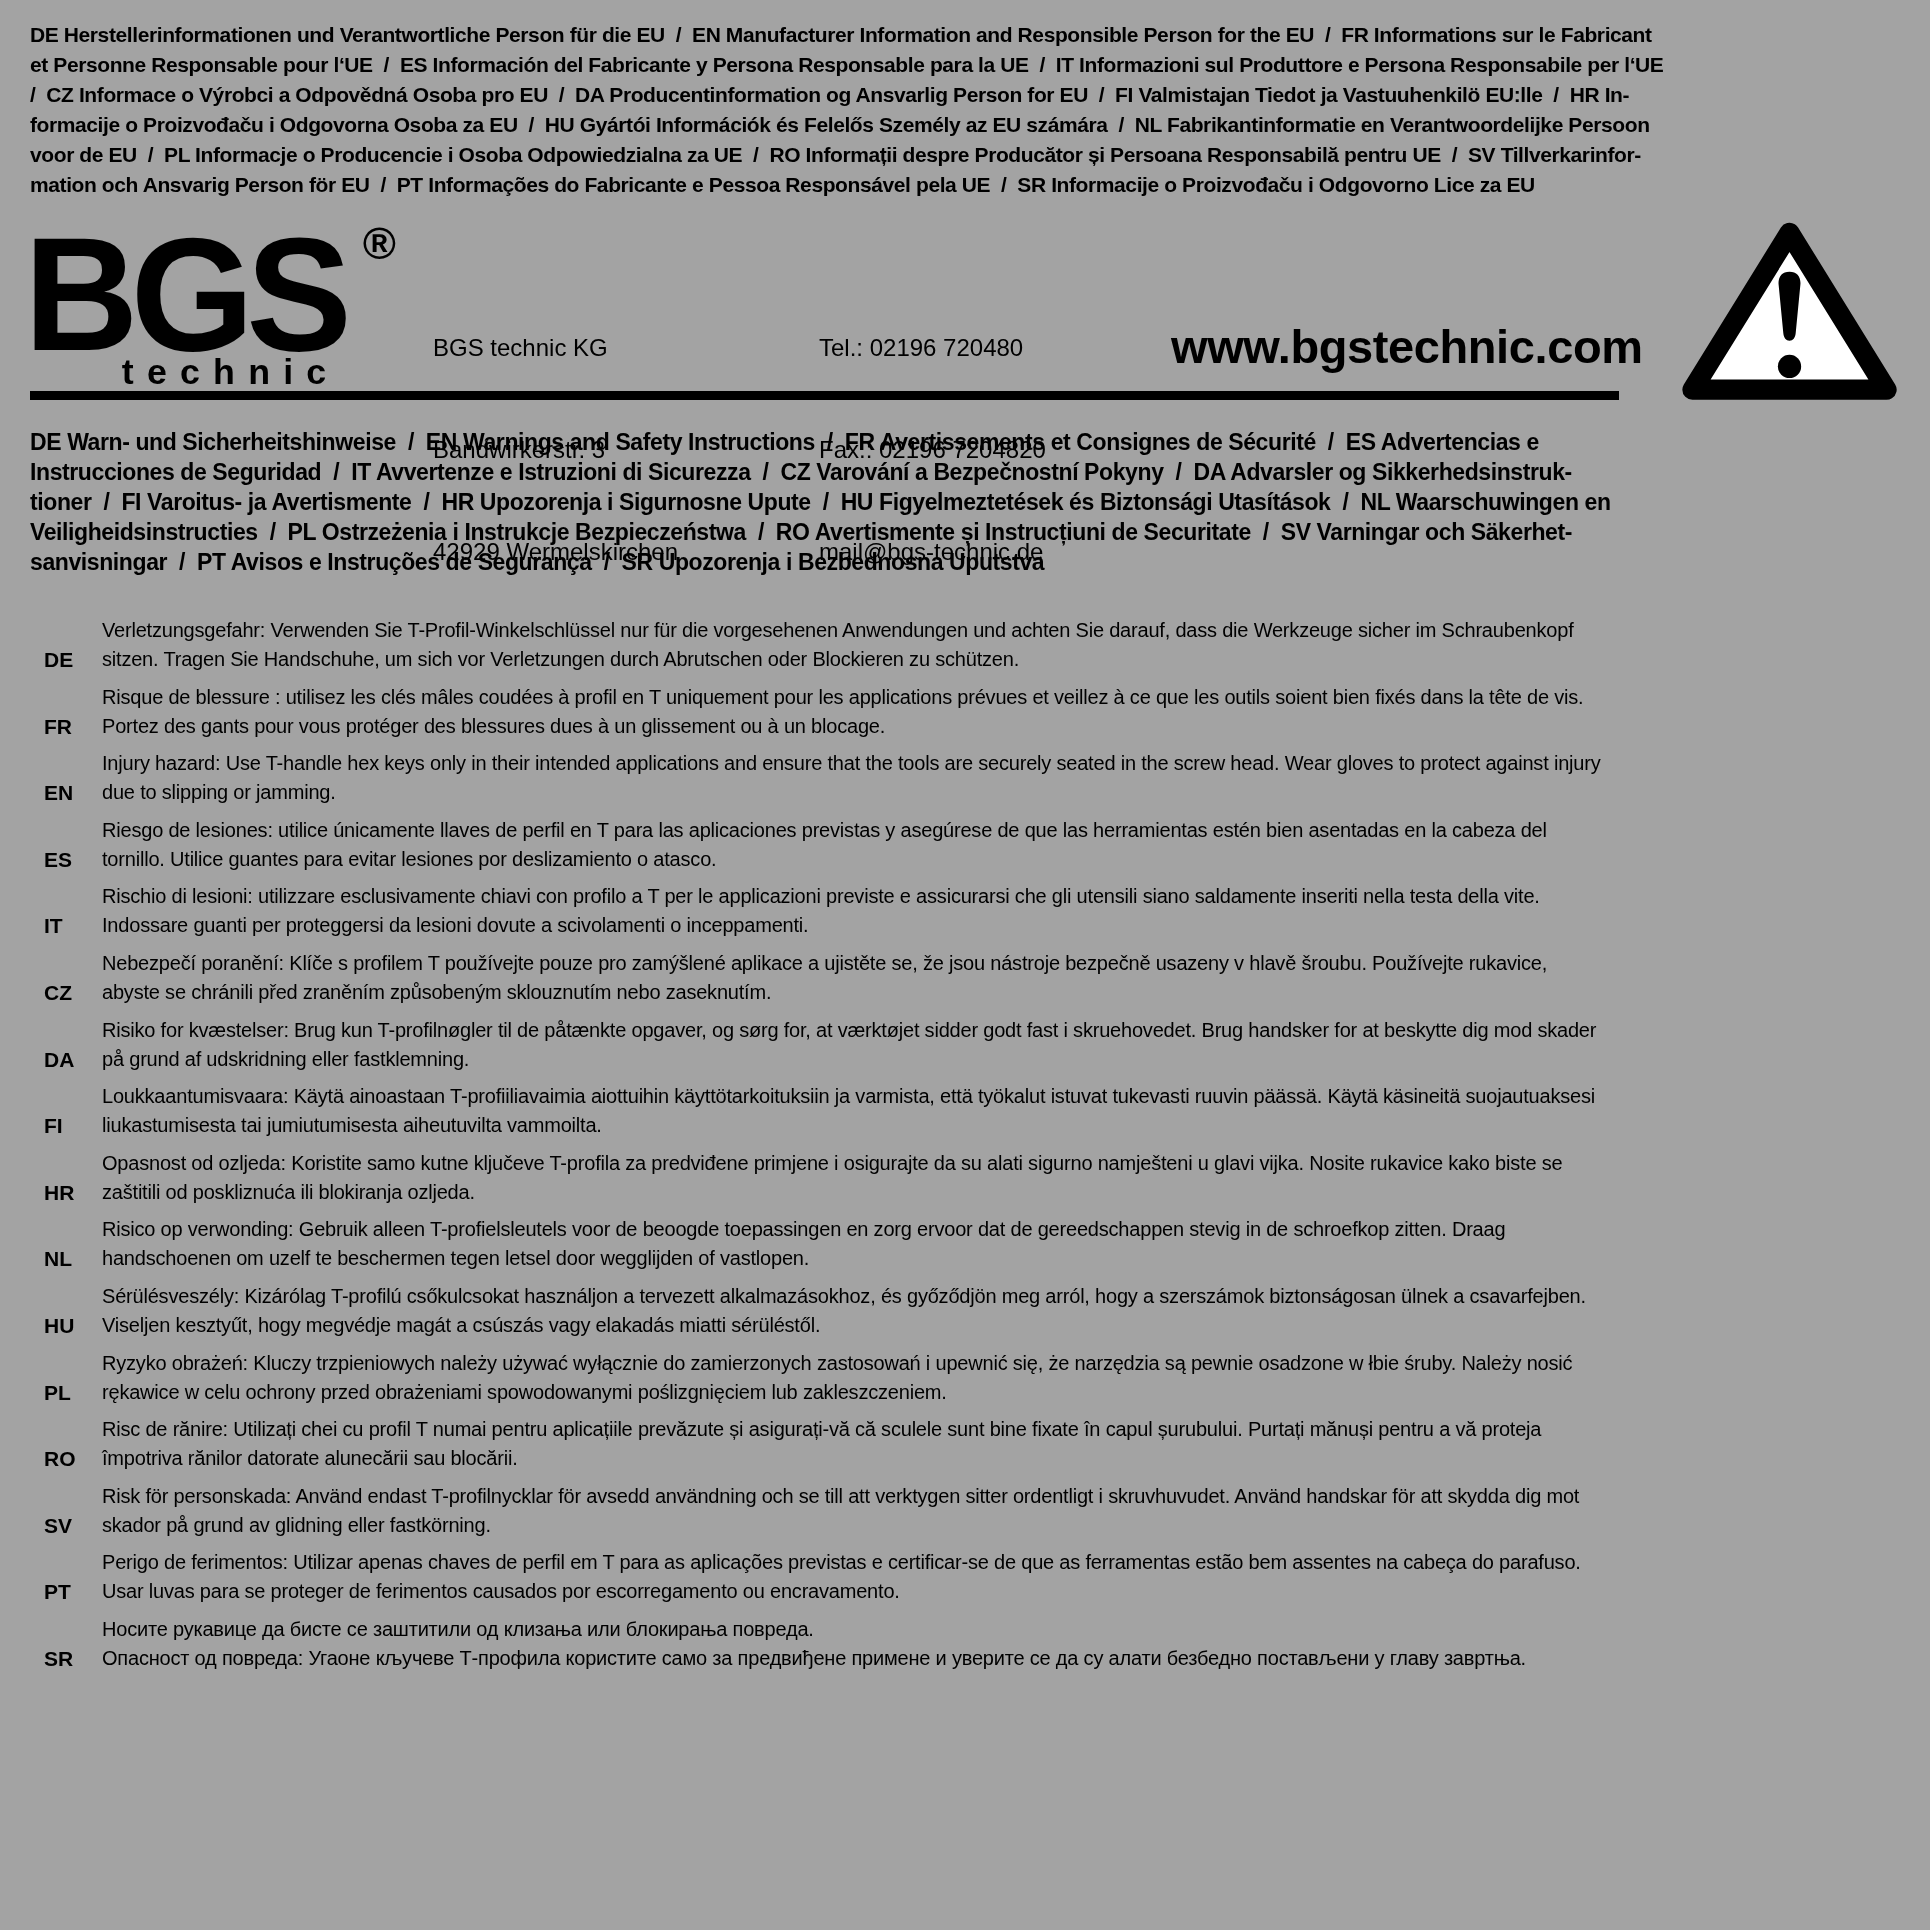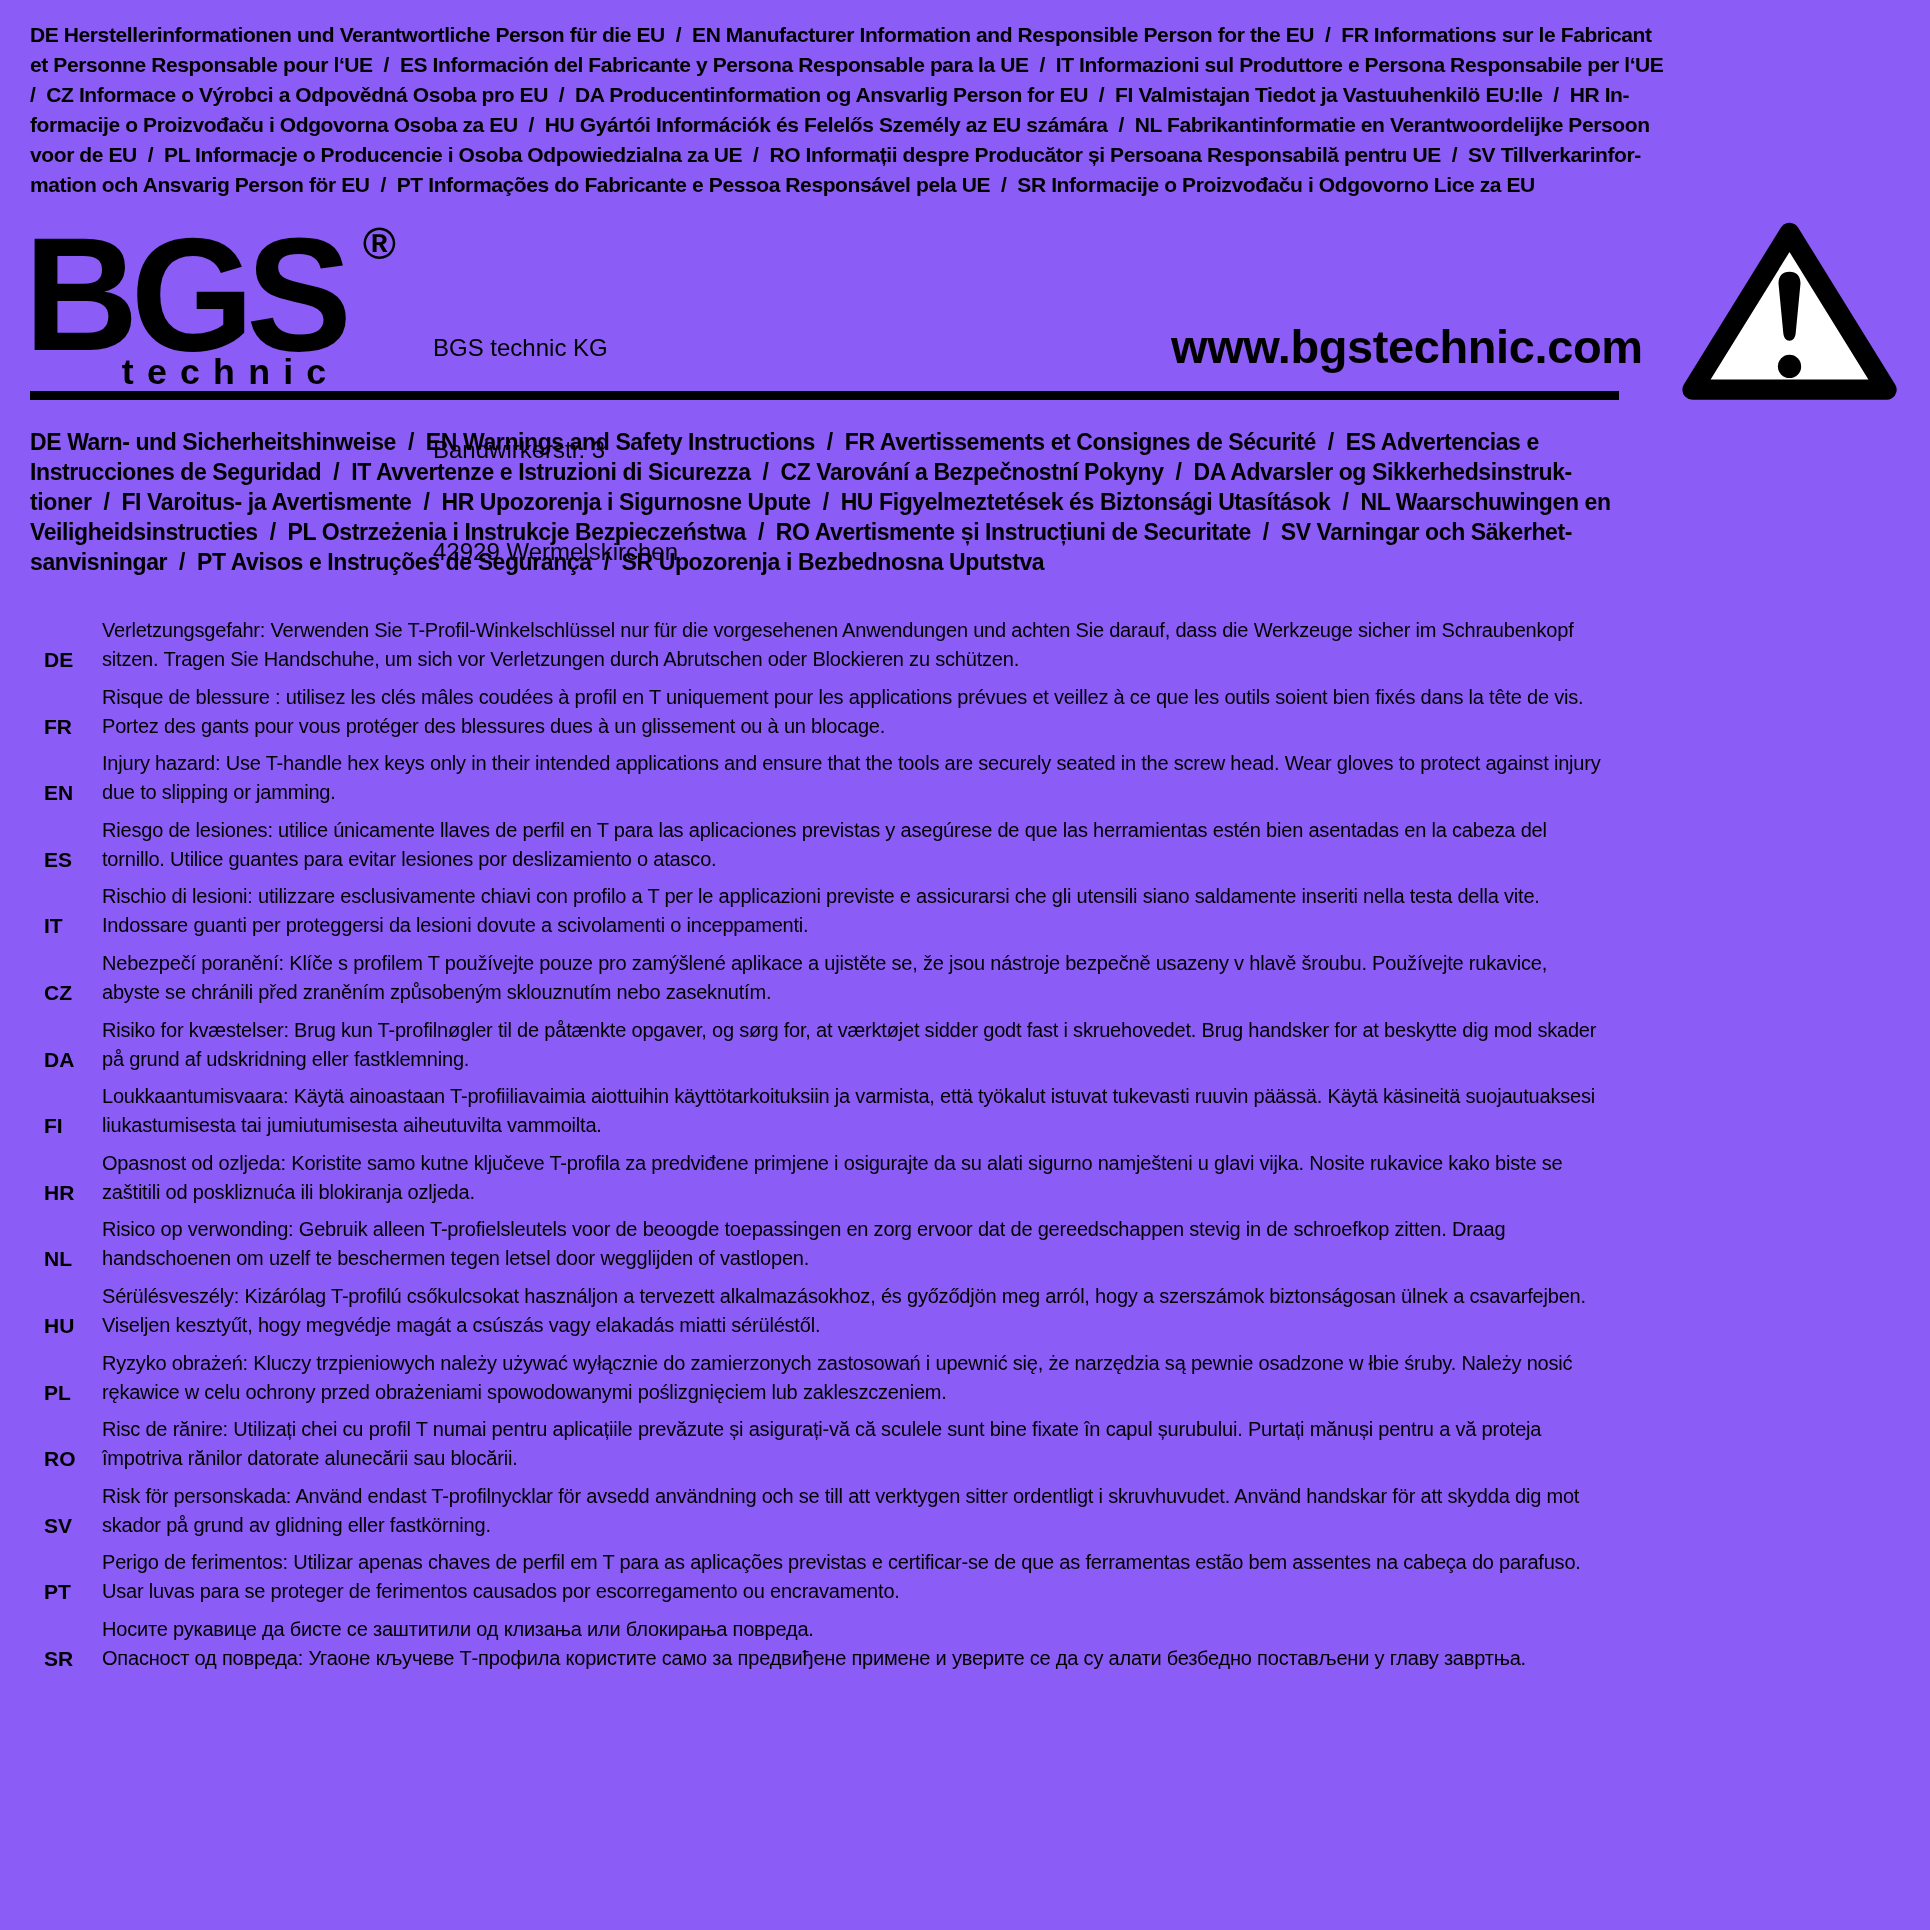--- a/index.html
+++ b/index.html
@@ -3,21 +3,21 @@
 <meta charset="utf-8">
 <style>
   html, body { margin: 0; padding: 0; background: #ffffff; }
   body {
     width: 1930px; height: 1930px;
     font-family: "Liberation Sans", sans-serif;
     color: #000000;
     position: relative;
     overflow: hidden;
   }
-  .page { position: absolute; inset: 0; background: #8b5cf6; }
+  .page { position: absolute; inset: 0; background: #a3a3a3; }
 
   
   .top-para {
     position: absolute; left: 30px; top: 20px;
     font-weight: bold; font-size: 21px; line-height: 30px;
     letter-spacing: -0.4px;
   }
   .tline { white-space: pre; }
   .bgs-logo { position: absolute; left: 30px; top: 219px; }
   .addr-col {
@@ -79,20 +79,25 @@
       <text x="118" y="212" font-family="Liberation Sans, sans-serif" font-weight="bold" font-size="46" letter-spacing="17">technic</text>
     </g>
   </svg>
 
   <div class="addr-col">
     <div>BGS technic KG</div>
     <div>Bandwirkerstr. 3</div>
     <div>42929 Wermelskirchen</div>
   </div>
 
+  <div class="tel-col">
+    <div>Tel.: 02196 720480</div>
+    <div>Fax.: 02196 7204820</div>
+    <div>mail@bgs-technic.de</div>
+  </div>
 
   <div class="website">www.bgstechnic.com</div>
 
   <svg class="warn-triangle" width="219" height="181" viewBox="0 0 282 232" aria-hidden="true">
     <polygon points="141,16 266,218 16,218" fill="#ffffff" stroke="#000000" stroke-width="26" stroke-linejoin="round"></polygon>
     <path d="M141 66 c10 0 15 7 14 17 l-6 62 c-0.6 6 -3.5 10 -8 10 c-4.5 0 -7.4 -4 -8 -10 l-6 -62 c-1 -10 4 -17 14 -17 Z" fill="#000"></path>
     <circle cx="141" cy="188" r="15" fill="#000"></circle>
   </svg>
 
   <div class="divider"></div>

